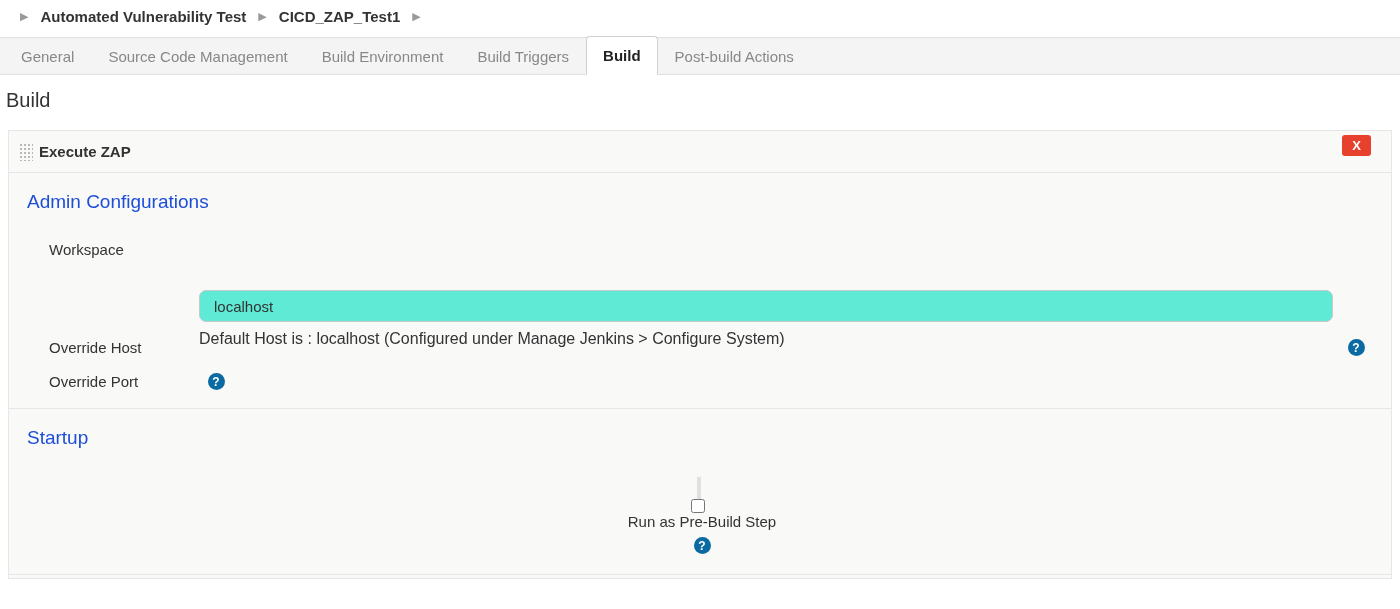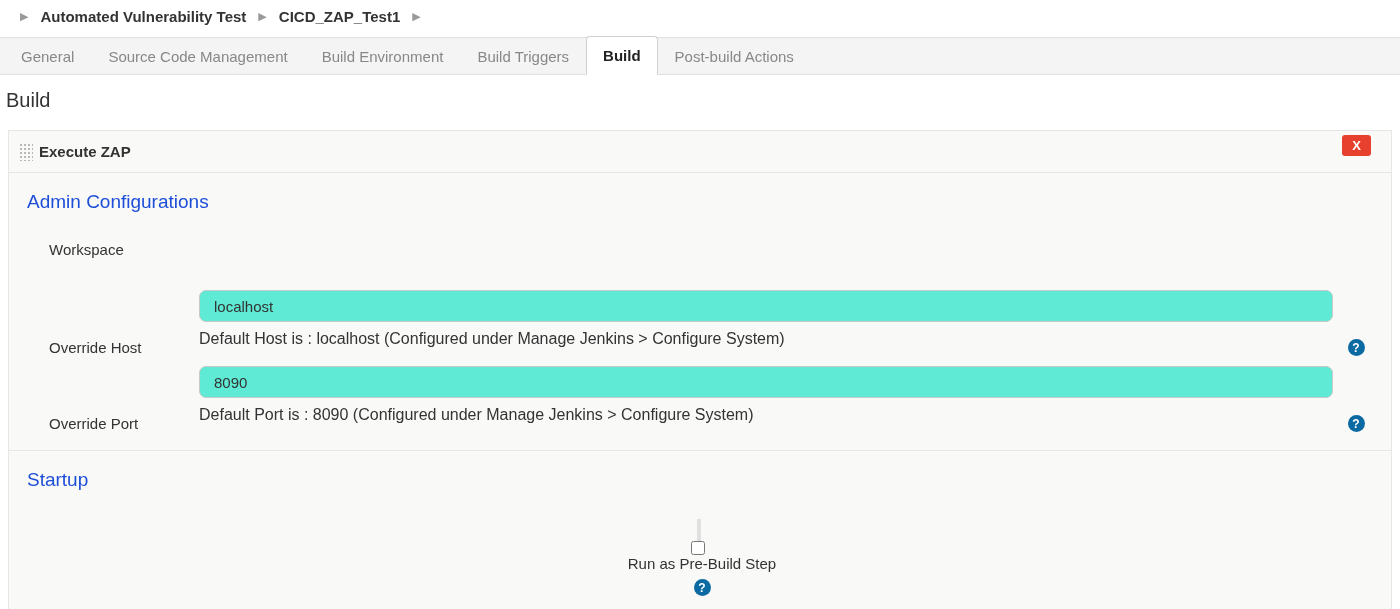--- a/index.html
+++ b/index.html
@@ -235,24 +235,20 @@
       <input class="form-input" type="text" value="localhost" style="">
       <div class="form-hint">Default Host is : localhost (Configured under Manage Jenkins &gt; Configure System)</div>
     </div>
     <div class="help-col">
       <div class="help-icon">?</div>
     </div>
   </div>
 
   <div class="form-row">
     <div class="form-label">Override Port</div>
-    <div class="form-control-col">
-      <input class="form-input" type="text" value="8090" style="">
-      <div class="form-hint">Default Port is : 8090 (Configured under Manage Jenkins &gt; Configure System)</div>
-    </div>
     <div class="help-col">
       <div class="help-icon">?</div>
     </div>
   </div>
 
   <hr class="hr-sep">
 
   <div class="subsection-title">Startup</div>
 
   <div class="checkbox-row">

